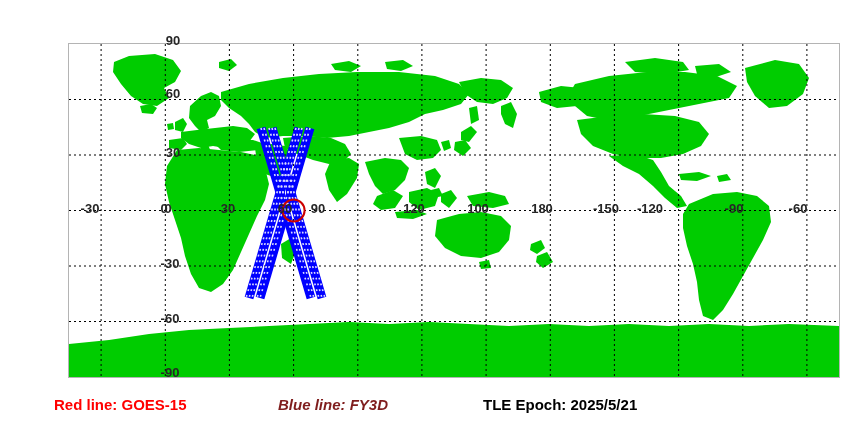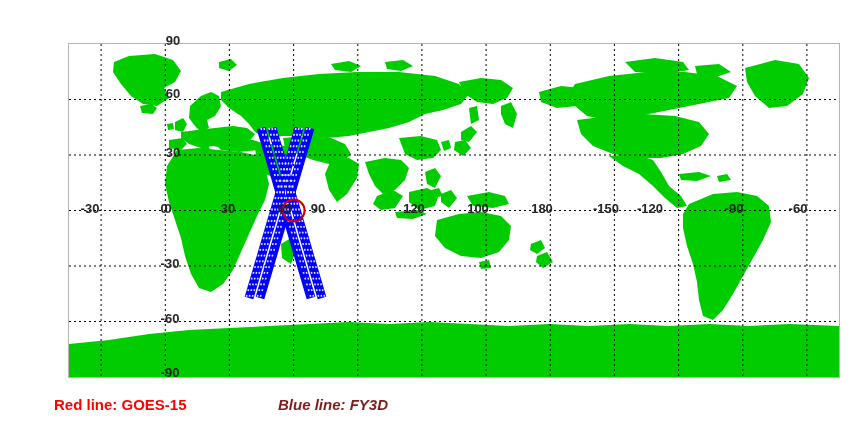--- a/index.html
+++ b/index.html
@@ -202,15 +202,16 @@
   <div class="tick lon" style="left:450px;top:208px;">100</div>
   <div class="tick lon" style="left:514px;top:208px;">180</div>
   <div class="tick lon" style="left:578px;top:208px;">-150</div>
   <div class="tick lon" style="left:622px;top:208px;">-120</div>
   <div class="tick lon" style="left:706px;top:208px;">-90</div>
   <div class="tick lon" style="left:770px;top:208px;">-60</div>
 
   <div id="legend">
     <div class="leg" id="leg-red" style="color:#ff0000;">Red line: GOES-15</div>
     <div class="leg" id="leg-blue" style="color:#7f1d1d;font-style:italic;">Blue line: FY3D</div>
+    <div class="leg" id="leg-epoch" style="color:#000000;">TLE Epoch: 2025/5/21</div>
   </div>
 
 </div>
 
 </body></html>

